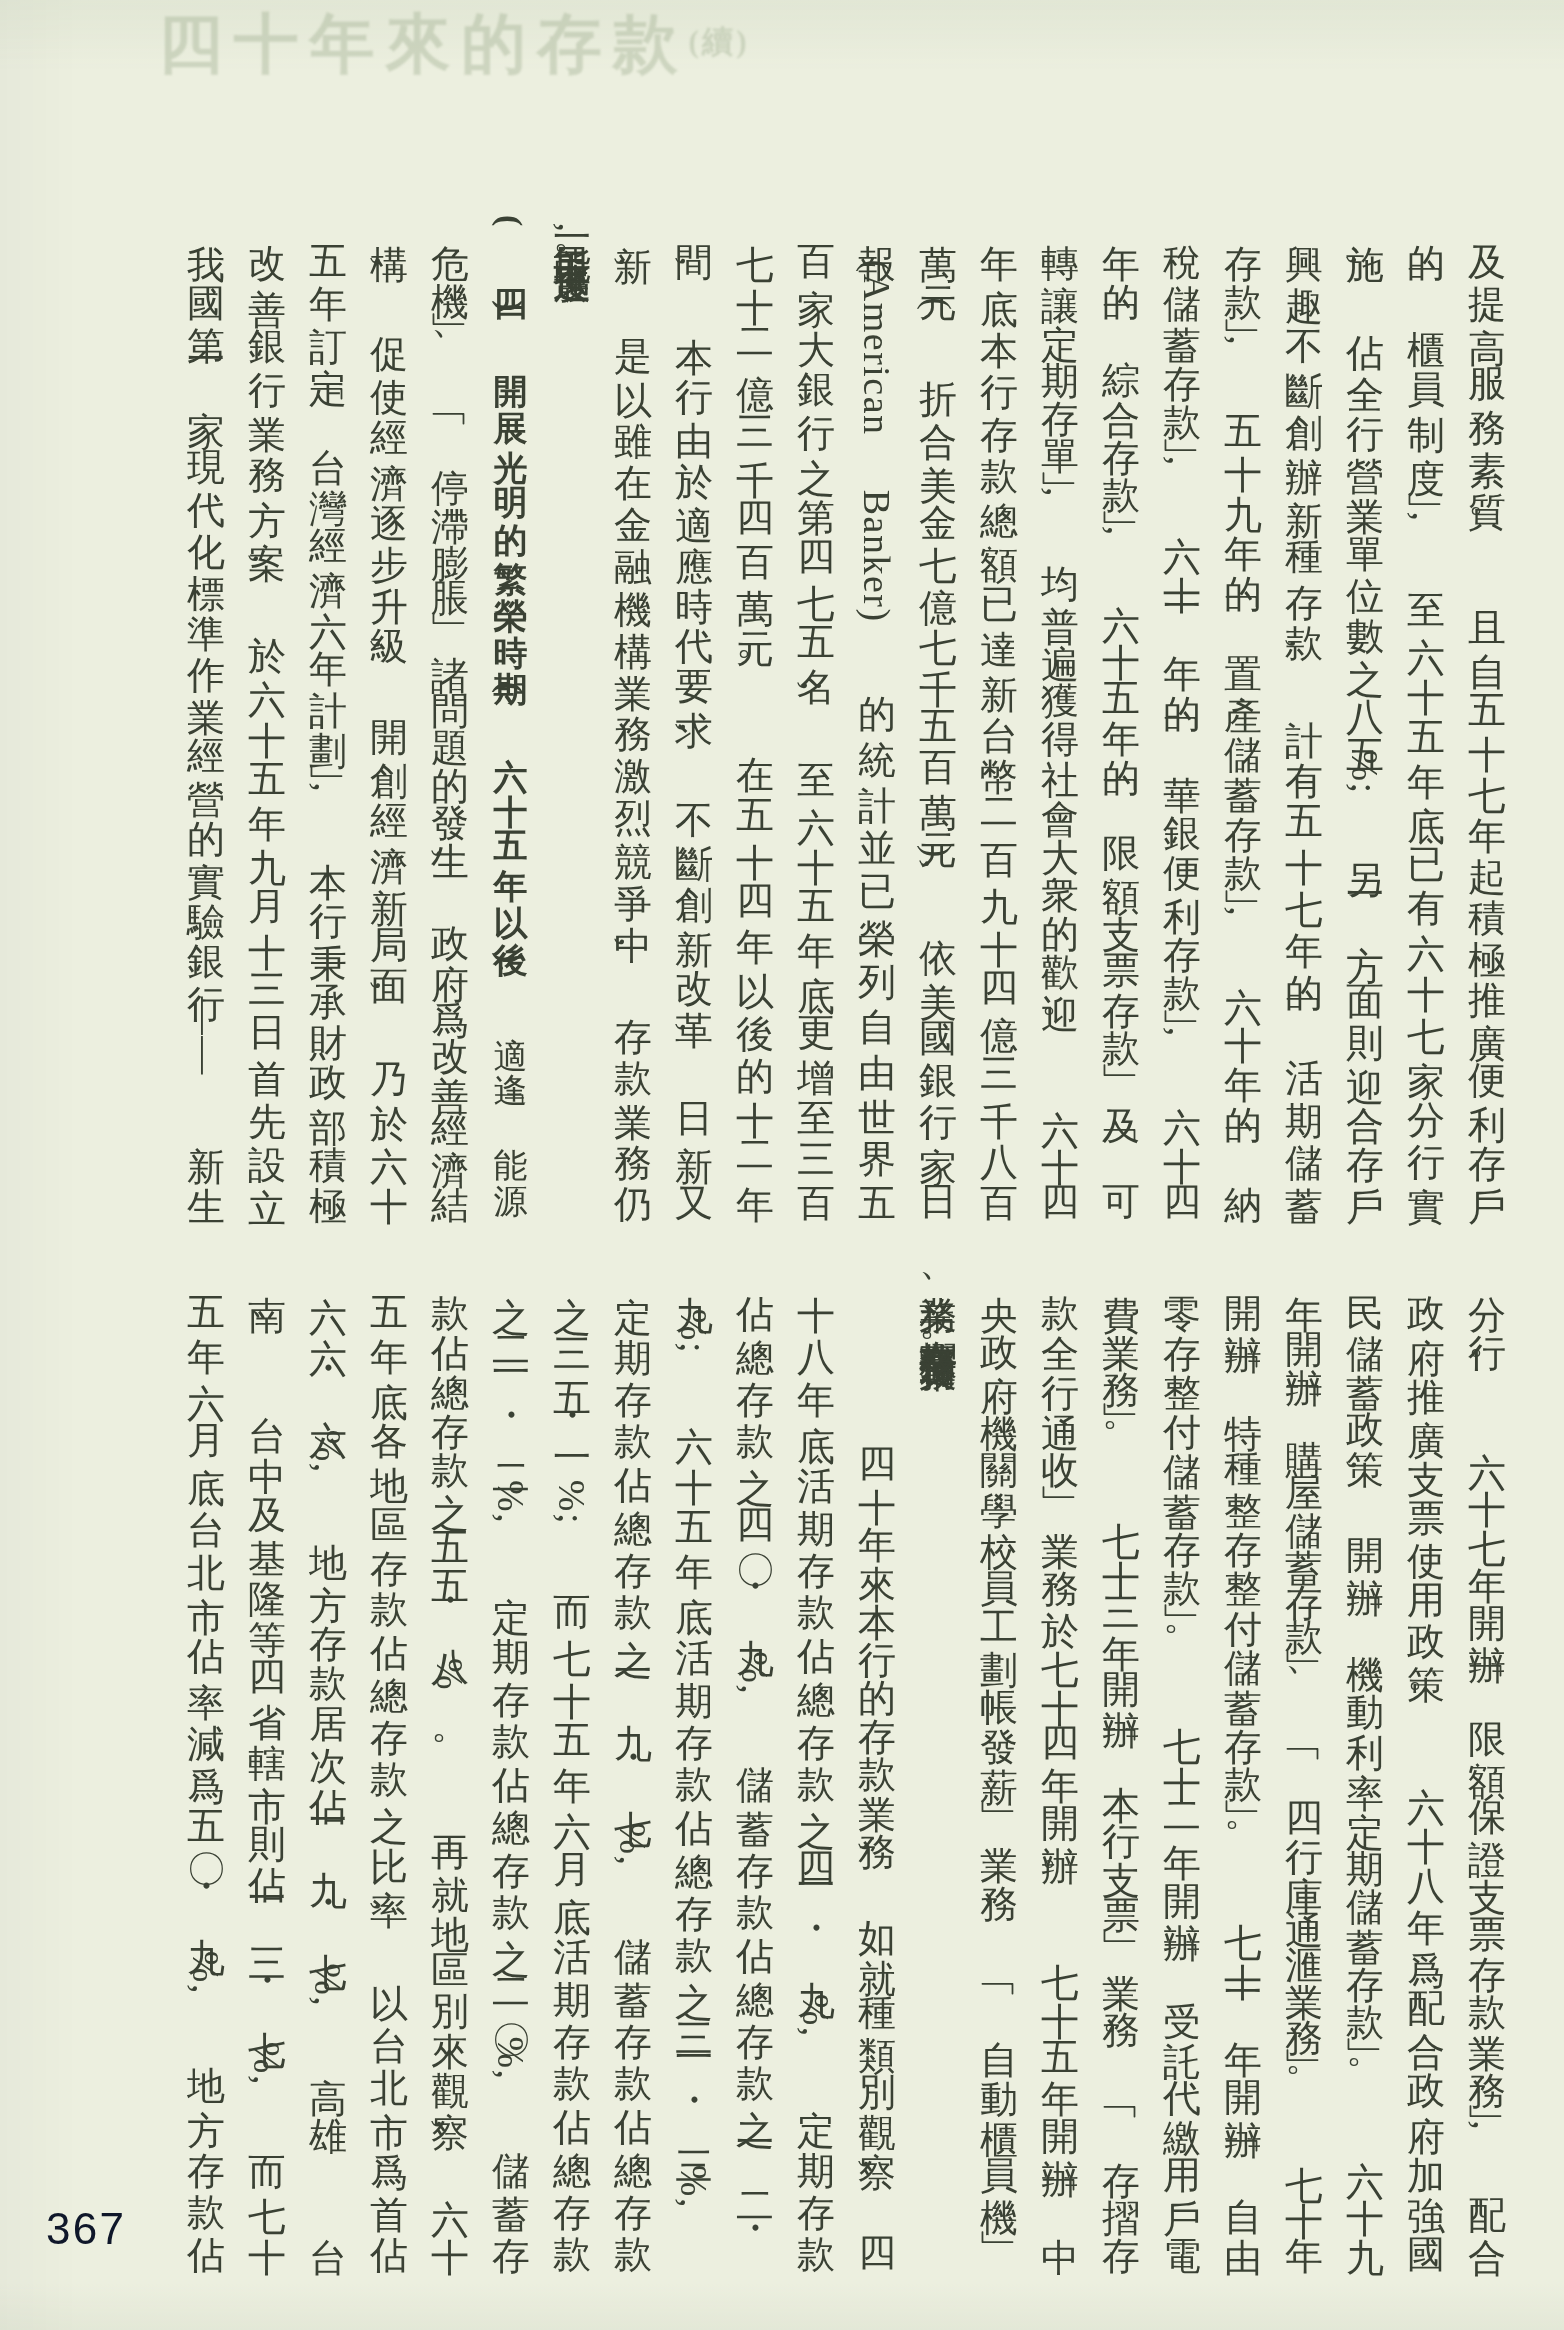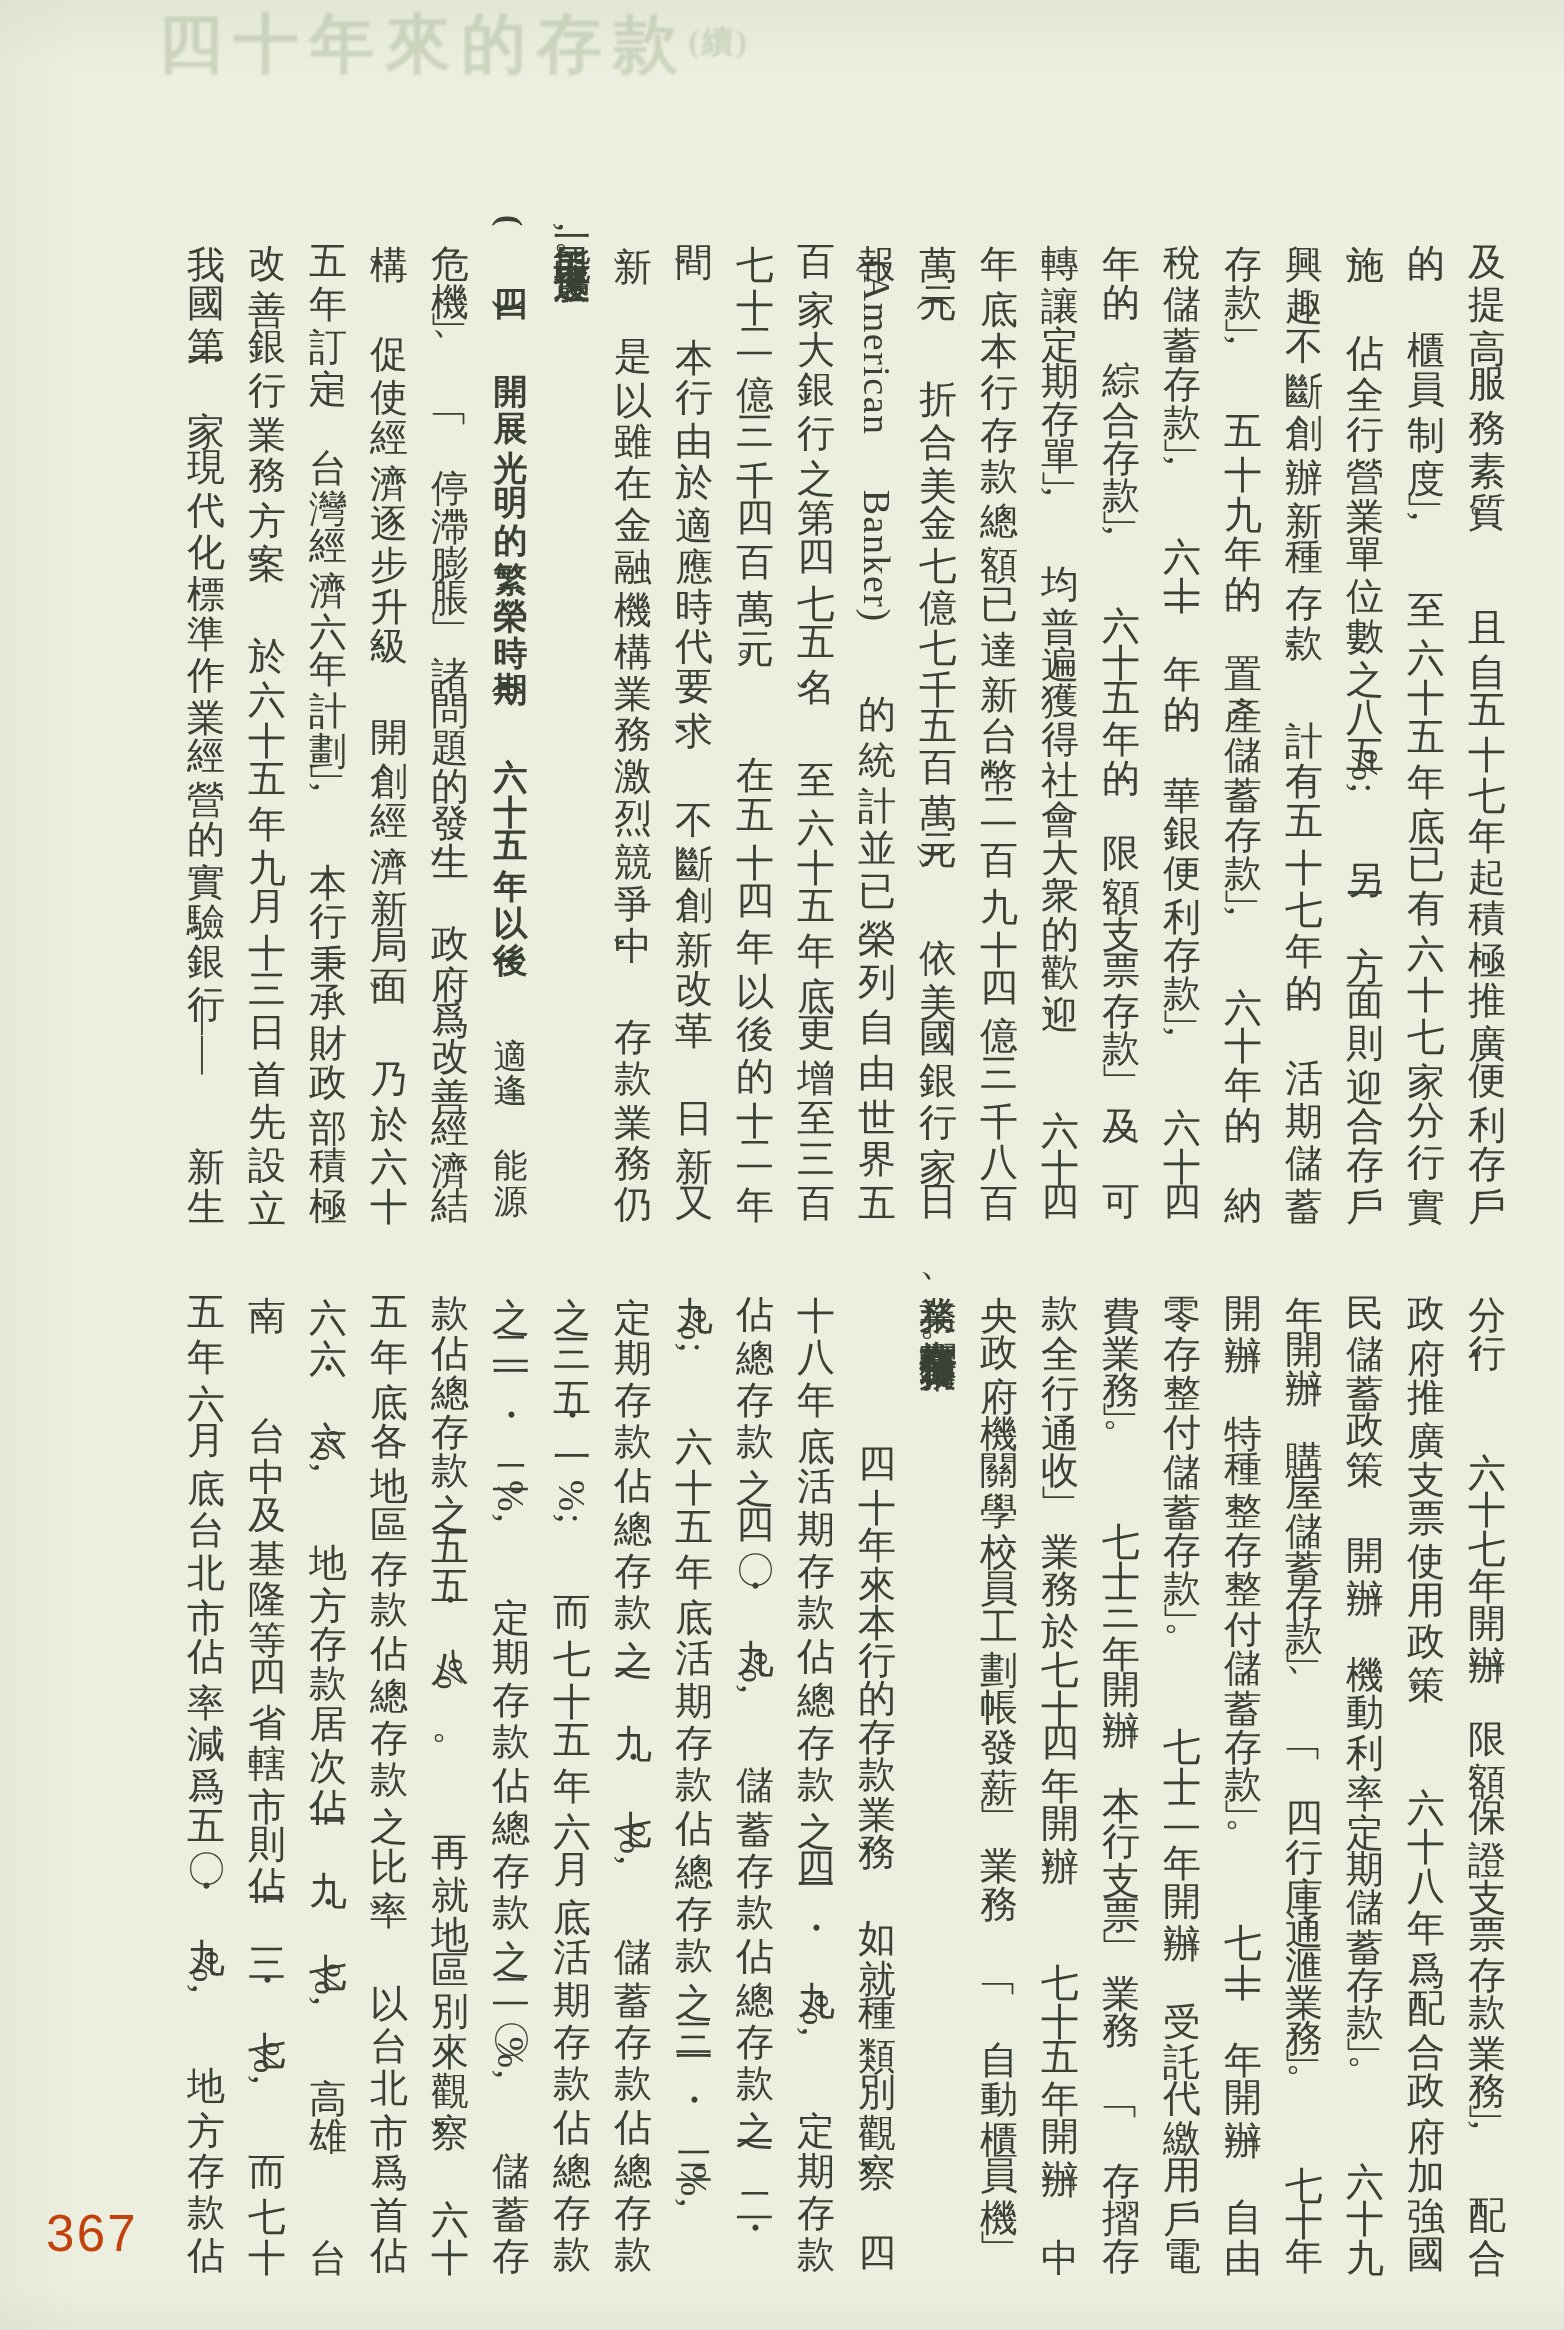--- a/index.html
+++ b/index.html
@@ -31,21 +31,21 @@
   #upper-block{top:215px;}
   #lower-block{top:1266px;}
   .col{height:943px;text-align:justify;text-align-last:justify;}
   .col.short{text-align:start;text-align-last:auto;}
   .col.tight{font-size:34px;letter-spacing:0;}
   .col .b{font-weight:bold;}
   
   .pagenum{
     position:absolute;left:46px;top:2204px;
     font-family:"Liberation Sans","DejaVu Sans",sans-serif;
-    font-size:51px;color:#c2410c;letter-spacing:2.3px;
+    font-size:44px;color:#0f172a;letter-spacing:2.3px;
   }
 </style>
 </head>
 <body>
 
 <div class="ghost"><span>四十年來的存款</span><span class="ghost-suffix">(續)</span></div>
 
 <div id="upper-block" class="vblock">
     <div class="col"><span>及提高服務素質。且自五十七年起積極推廣便利存戶</span></div>
     <div class="col"><span>的「櫃員制度」,至六十五年底已有六十七家分行實</span></div>

